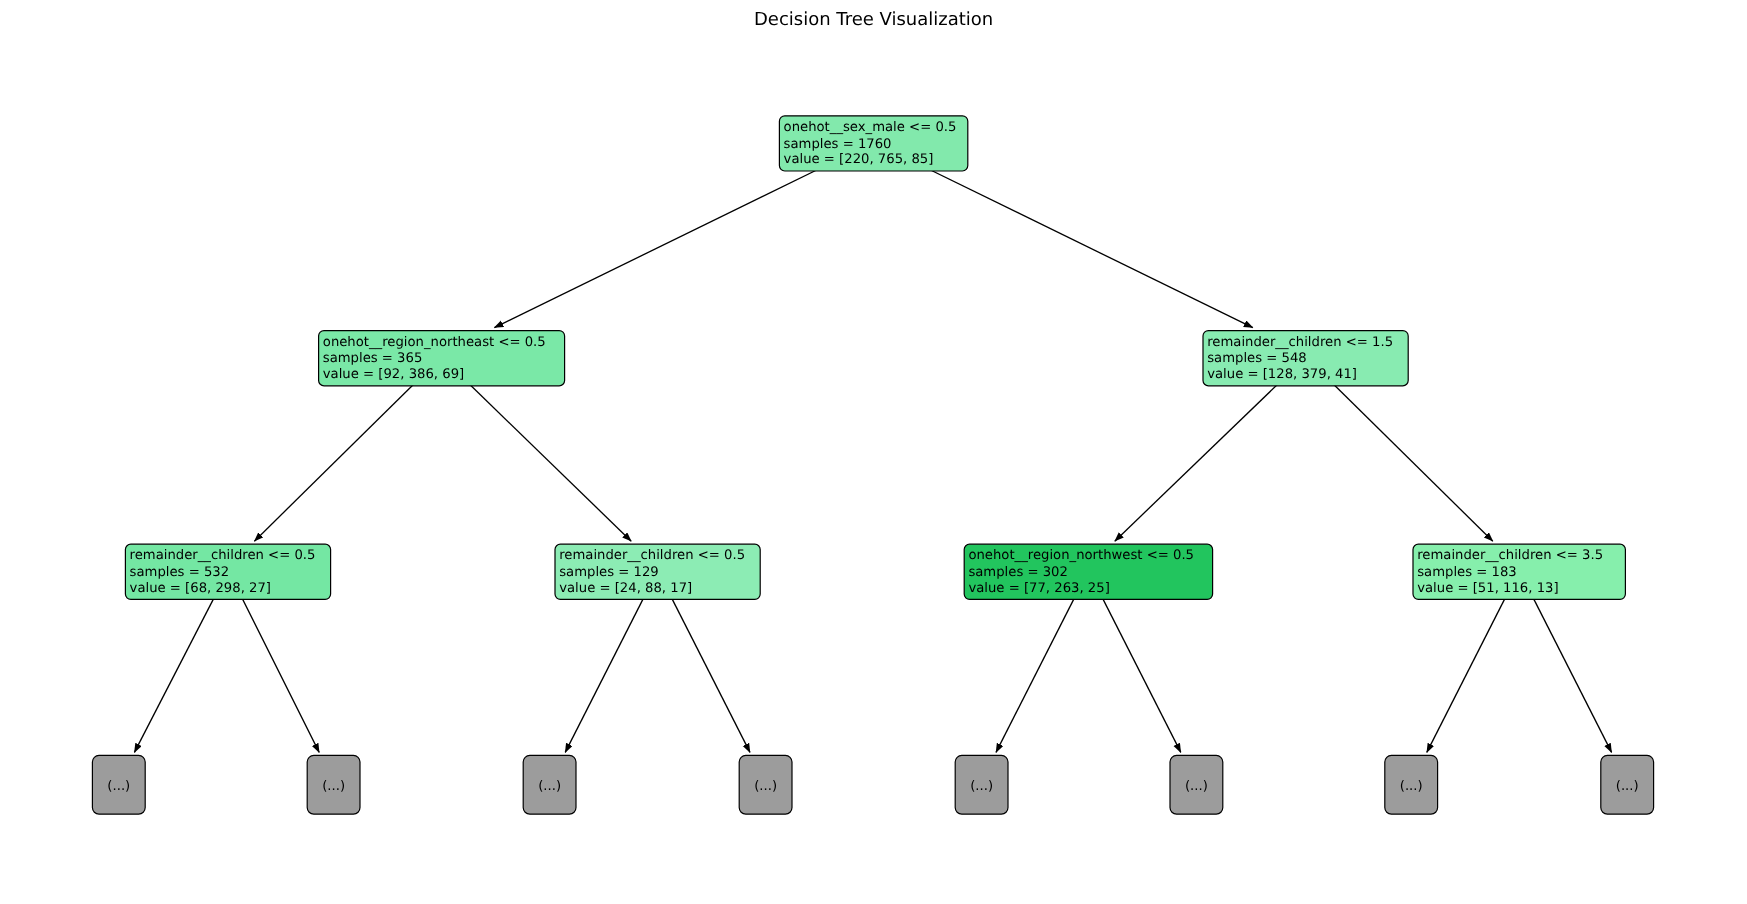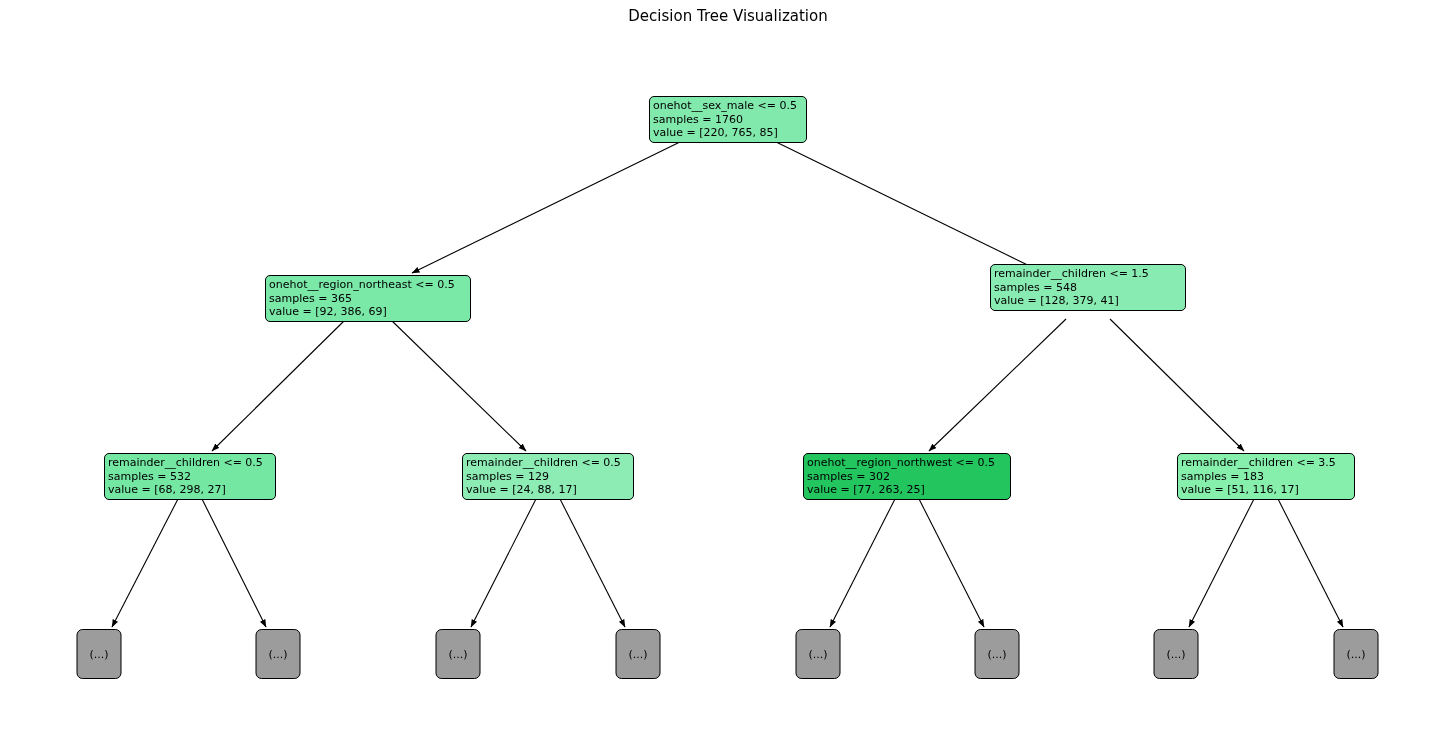--- a/index.html
+++ b/index.html
@@ -93,21 +93,21 @@
     <div>samples = 1760</div>
     <div>value = [220, 765, 85]</div>
   </div>
 
   <div class="tree-node" style="left: 368px; top: 275px; width: 206px; background: rgb(122, 232, 167);">
     <div>onehot__region_northeast &lt;= 0.5</div>
     <div>samples = 365</div>
     <div>value = [92, 386, 69]</div>
   </div>
 
-  <div class="tree-node" style="left: 1088px; top: 264px; width: 196px; background: rgb(136, 235, 177);">
+  <div class="tree-node" style="left: 1088px; top: 275px; width: 172px; background: rgb(136, 235, 177);">
     <div>remainder__children &lt;= 1.5</div>
     <div>samples = 548</div>
     <div>value = [128, 379, 41]</div>
   </div>
 
   <div class="tree-node" style="left: 190px; top: 453px; width: 172px; background: rgb(116, 231, 163);">
     <div>remainder__children &lt;= 0.5</div>
     <div>samples = 532</div>
     <div>value = [68, 298, 27]</div>
   </div>
@@ -120,21 +120,21 @@
 
   <div class="tree-node" style="left: 907px; top: 453px; width: 208px; background: #22c55e;">
     <div>onehot__region_northwest &lt;= 0.5</div>
     <div>samples = 302</div>
     <div>value = [77, 263, 25]</div>
   </div>
 
   <div class="tree-node" style="left: 1266px; top: 453px; width: 178px; background: #86efac;">
     <div>remainder__children &lt;= 3.5</div>
     <div>samples = 183</div>
-    <div>value = [51, 116, 17]</div>
+    <div>value = [51, 116, 13]</div>
   </div>
 
   <div class="leaf-node" style="left: 99px; top: 629px; background: rgb(156, 156, 156);">
     <span>(...)</span>
   </div>
   <div class="leaf-node" style="left: 278px; top: 629px; background: rgb(156, 156, 156);">
     <span>(...)</span>
   </div>
   <div class="leaf-node" style="left: 458px; top: 629px; background: rgb(156, 156, 156);">
     <span>(...)</span>

